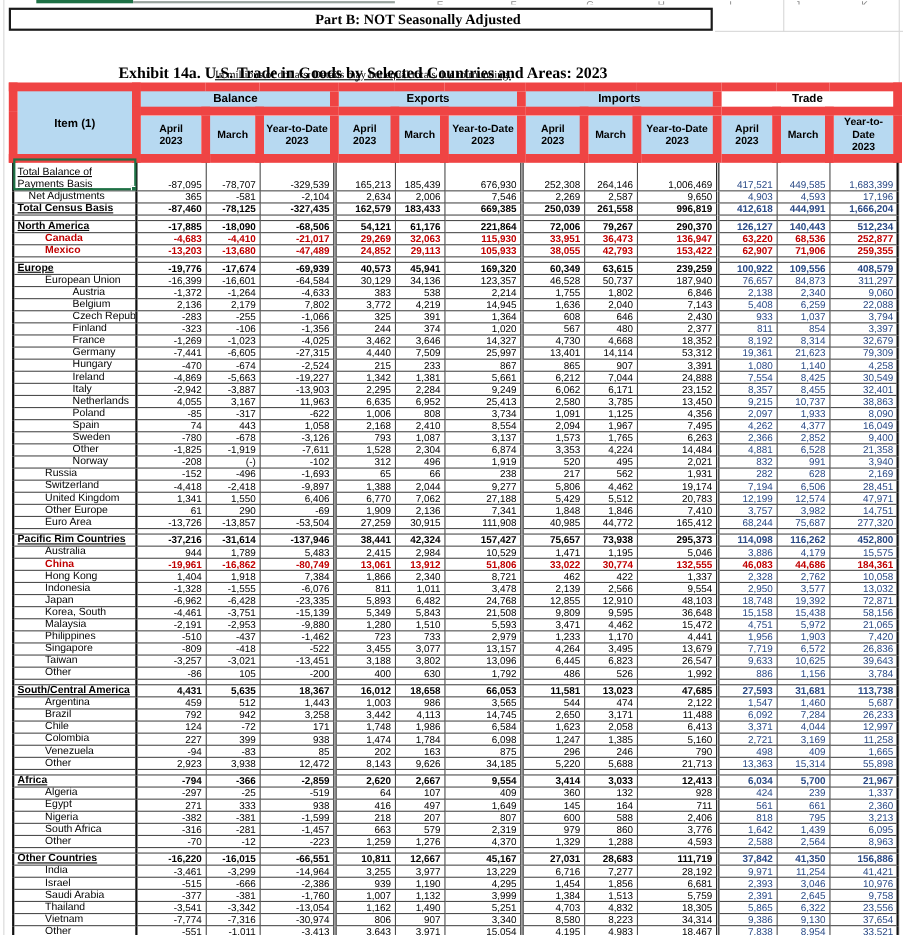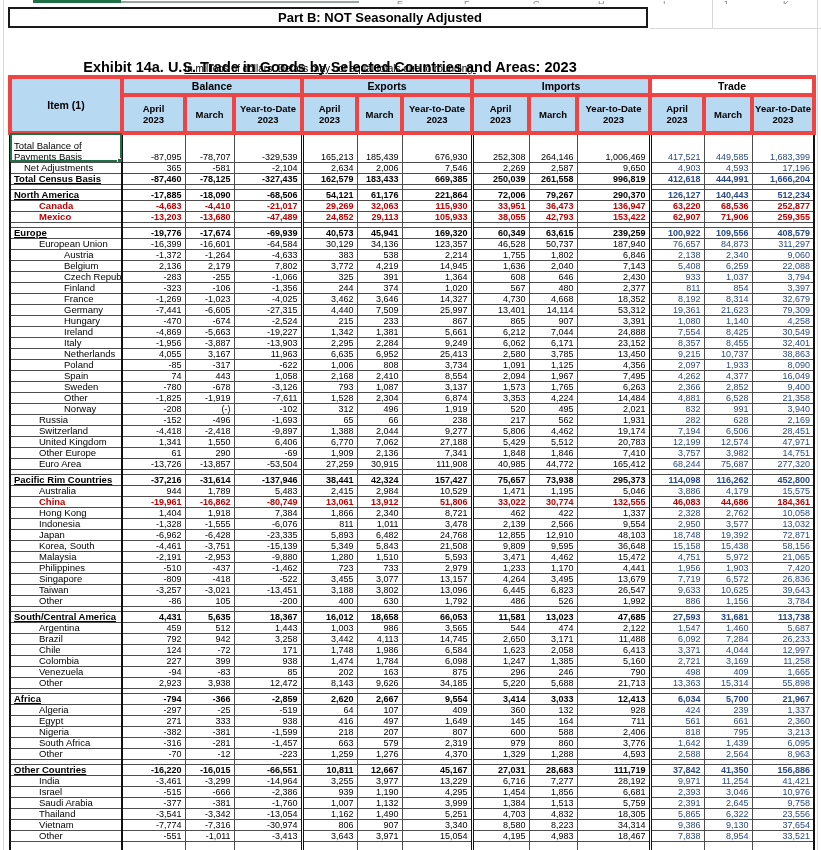--- a/index.html
+++ b/index.html
@@ -1,35 +1,35 @@
 <!DOCTYPE html>
 <html><head>
 <meta charset="utf-8">
 <style>
   html,body{margin:0;padding:0;}
   body{position:relative;width:821px;height:850px;background:#fff;overflow:hidden;
        font-family:"Liberation Sans",sans-serif;color:#000;}
-  .abs{position:absolute;}
+  .abs{position:absolute;font-family:Liberation Serif, serif;}
   
   .col-letter-frag{position:absolute;top:0;height:4px;width:7px;overflow:hidden;color:#8a8a8a;
        font-size:9px;line-height:9px;}
   .green-cell-line{left:33px;top:0;width:88px;height:3px;background:#1e7145;}
   .gray-top-line{left:121px;top:1px;width:238px;height:2px;background:#9aa49e;}
   .faint-v{width:1px;background:#d8d8d8;}
   .faint-h{height:1px;background:#d8d8d8;}
   
   .partb{left:8px;top:7px;width:640px;height:21px;border:2px solid #1a1a1a;box-sizing:border-box;
        text-align:center;font-weight:bold;font-size:13px;line-height:17px;padding-left:104px;}
   .title{left:8px;top:59px;width:644px;text-align:center;font-weight:bold;font-size:14.5px;}
   .subtitle{left:8px;top:63px;width:644px;text-align:center;font-size:10px;text-decoration:underline;}
   
   table.tbl{position:absolute;left:8px;top:75px;width:804px;border-collapse:collapse;
        table-layout:fixed;}
   .tbl td{box-sizing:border-box;overflow:hidden;}
-  thead td{background:#b7d9f1;border:4px solid #ef4444;font-weight:bold;text-align:center;
+  thead td{background:#b7d9f1;border:8px solid #ef4444;font-weight:bold;text-align:center;
        vertical-align:middle;margin-top:16px;}
   td.ghdr{font-size:10.5px;height:16px;}
   td.shdr{font-size:9.5px;height:38px;white-space:pre-line;line-height:11px;}
   td.ihdr{font-size:10.5px;}
   thead td.white{background:#fff;}
   thead td.gsep, tbody td.c3, tbody td.c6, tbody td.c9{border-right:3px double #111;}
   tbody td{border:1px solid #4d4d4d;font-size:9px;text-align:right;padding:0 3px 0 0;
        vertical-align:bottom;line-height:10px;white-space:nowrap;}
   tbody td.c0{border-left:2px solid #111;border-right:2px solid #111;text-align:left;
        font-size:9.5px;padding-right:1px;}
@@ -387,21 +387,21 @@
         <td class="c6">5,661</td>
         <td class="c7">6,212</td>
         <td class="c8">7,044</td>
         <td class="c9">24,888</td>
         <td class="c10 trade">7,554</td>
         <td class="c11 trade">8,425</td>
         <td class="c12 trade">30,549</td>
       </tr>
       <tr class="r plain">
         <td class="c0 lbl ind2">Italy</td>
-        <td class="c1">-1,956</td>
+        <td class="c1">-2,942</td>
         <td class="c2">-3,887</td>
         <td class="c3">-13,903</td>
         <td class="c4">2,295</td>
         <td class="c5">2,284</td>
         <td class="c6">9,249</td>
         <td class="c7">6,062</td>
         <td class="c8">6,171</td>
         <td class="c9">23,152</td>
         <td class="c10 trade">8,357</td>
         <td class="c11 trade">8,455</td>

